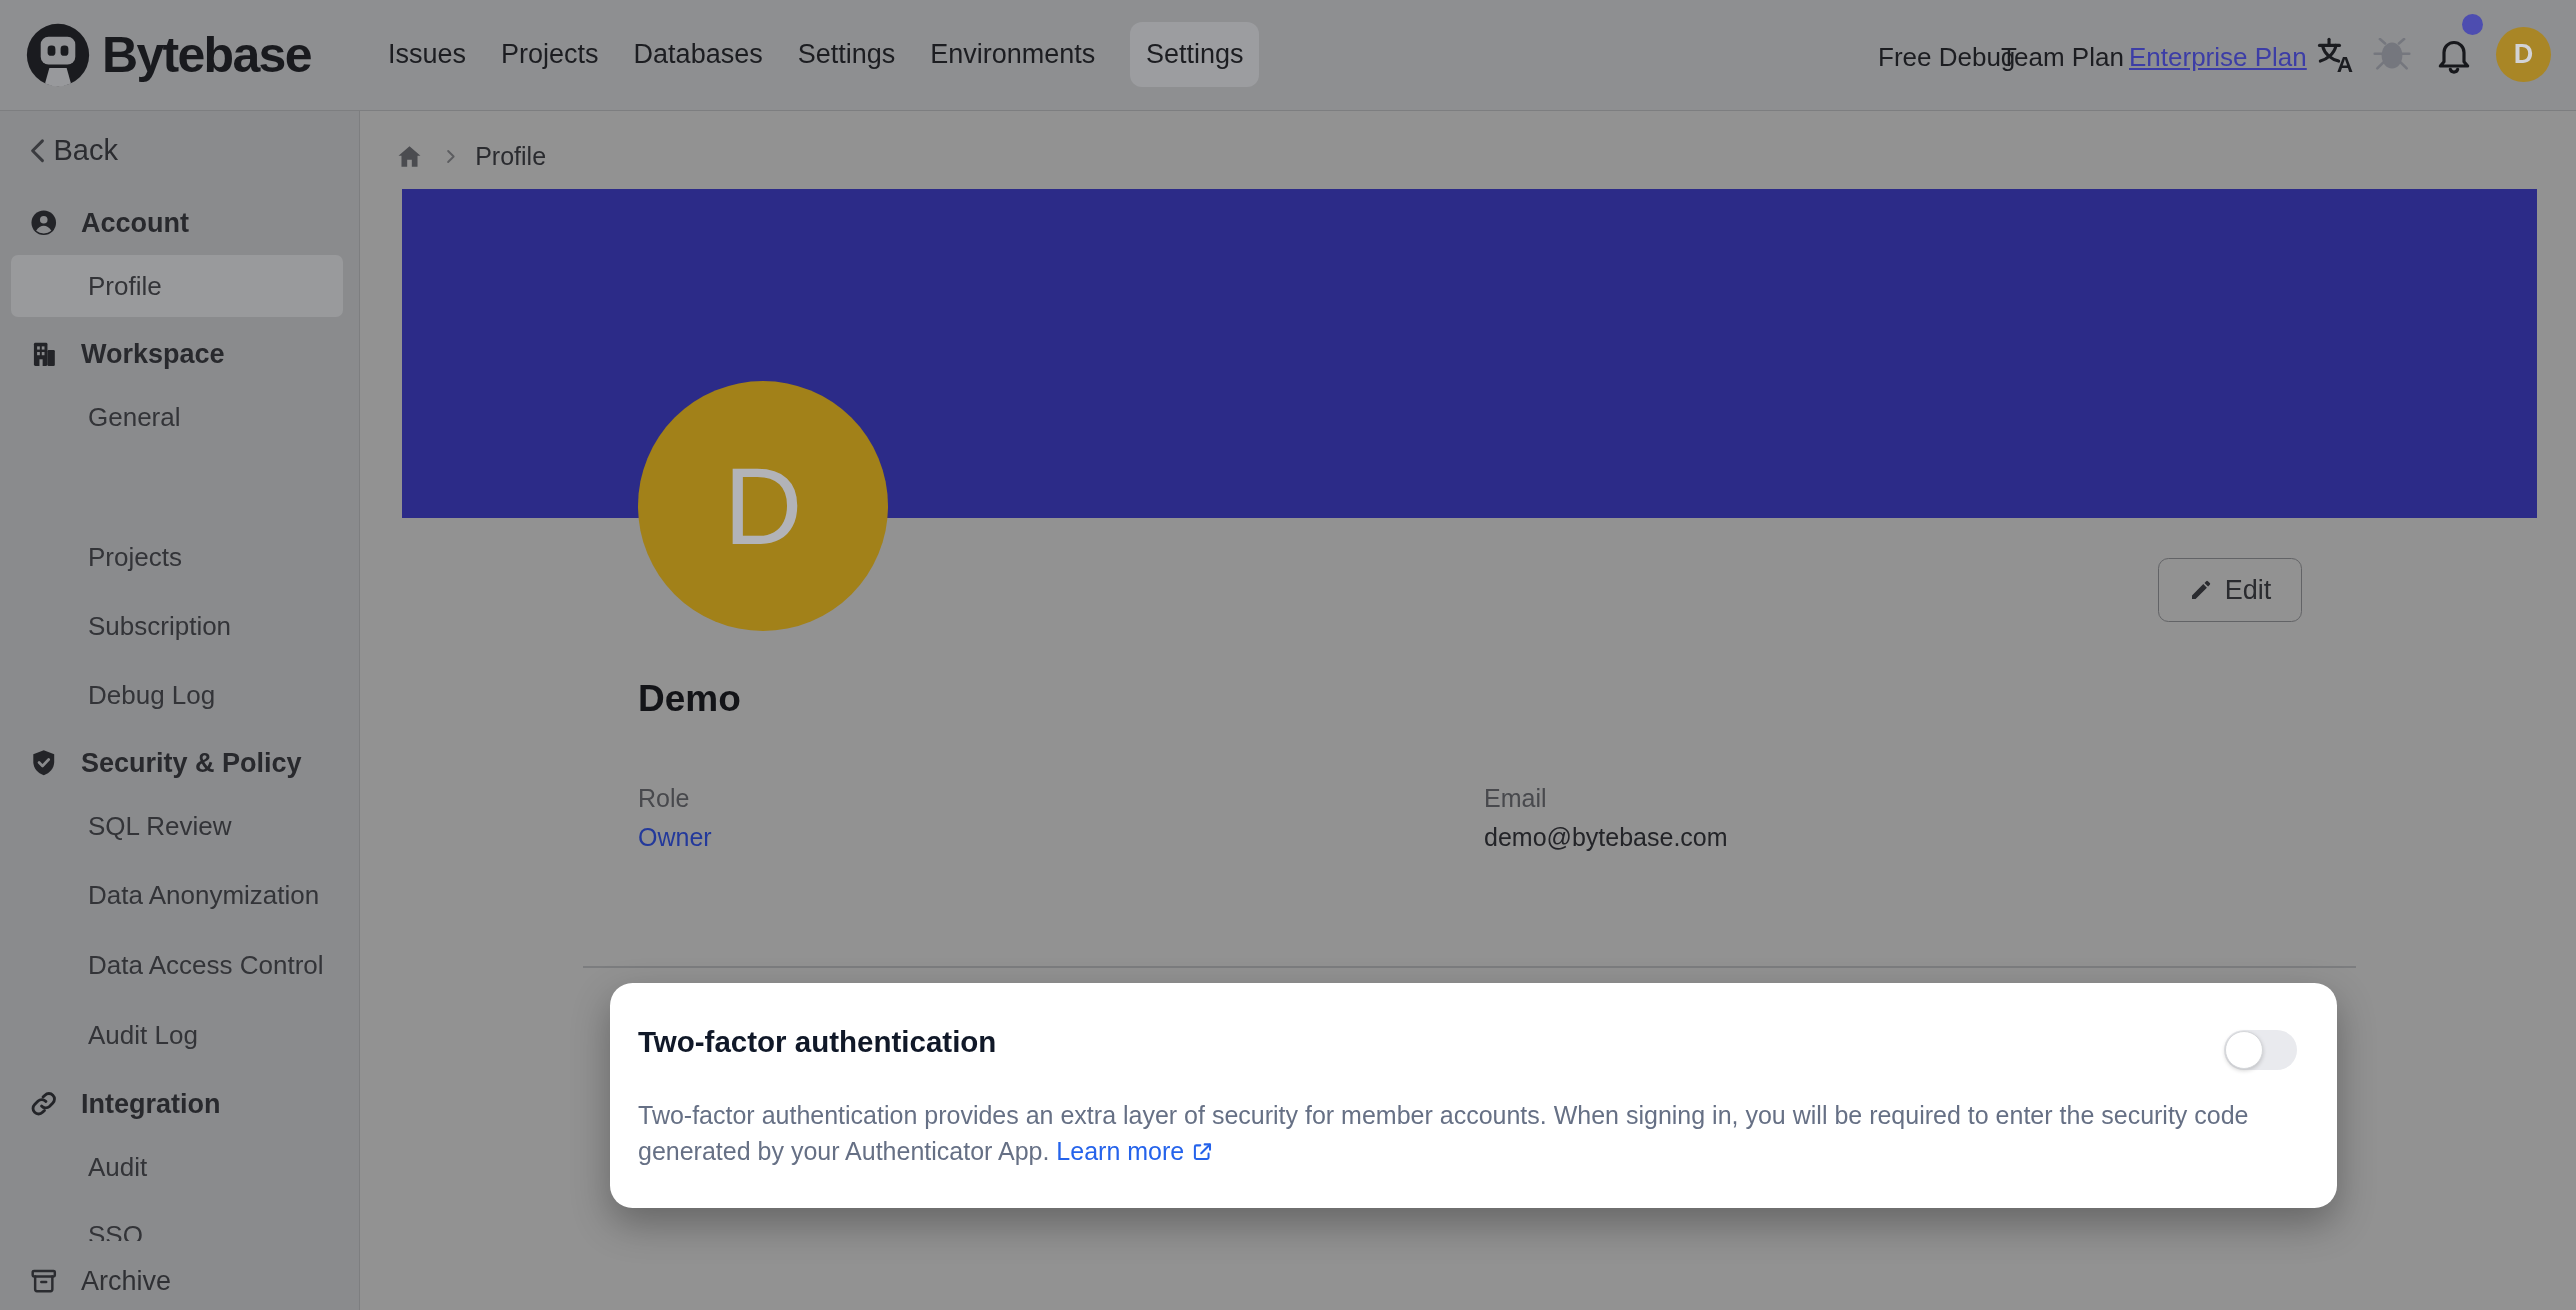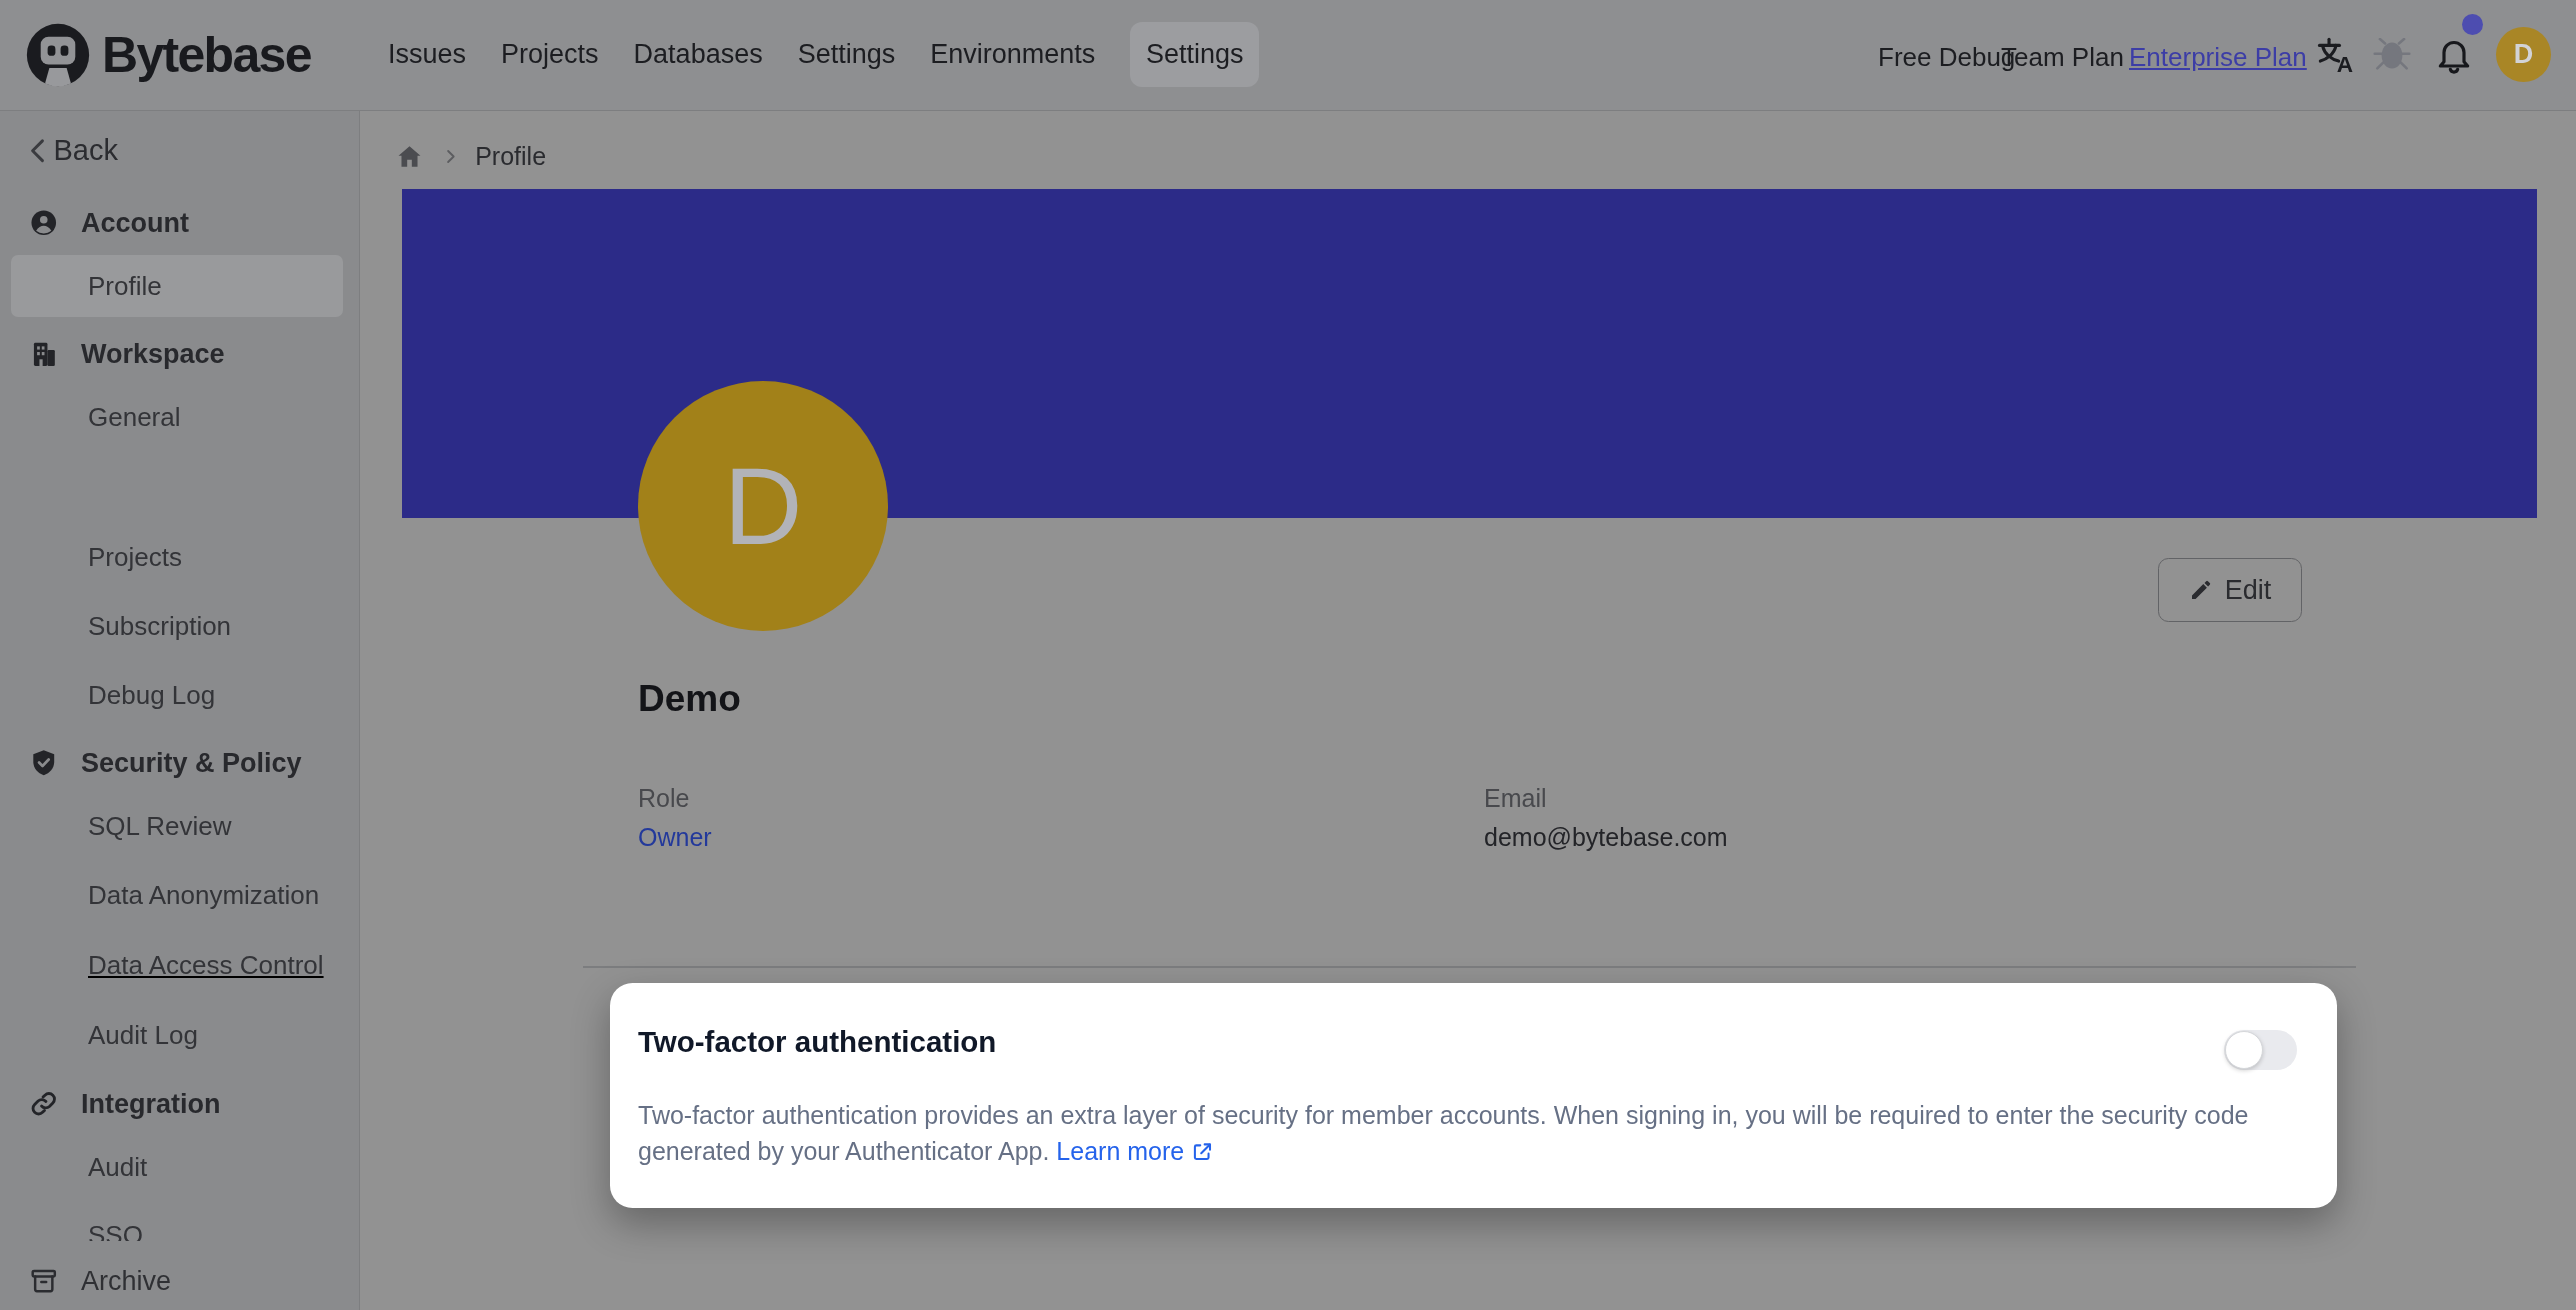--- a/index.html
+++ b/index.html
@@ -199,21 +199,21 @@
         </span>
         <span class="sec-label">Security &amp; Policy</span>
       </div>
 
       <div class="srow" style="top:684px;">
         <span class="sub-label">SQL Review</span>
       </div>
       <div class="srow" style="top:753px;">
         <span class="sub-label">Data Anonymization</span>
       </div>
-      <div class="srow" style="top:823px;text-decoration:underline;">
+      <div class="srow" style="top:823px;">
         <span class="sub-label">Data Access Control</span>
       </div>
       <div class="srow" style="top:893px;">
         <span class="sub-label">Audit Log</span>
       </div>
 
       <div class="srow" style="top:962px;">
         <span class="sec-ico">
           <svg width="29.5" height="29.5" viewBox="0 0 24 24">
             <g fill="none" stroke="#232428" stroke-width="2.3" stroke-linecap="round">

